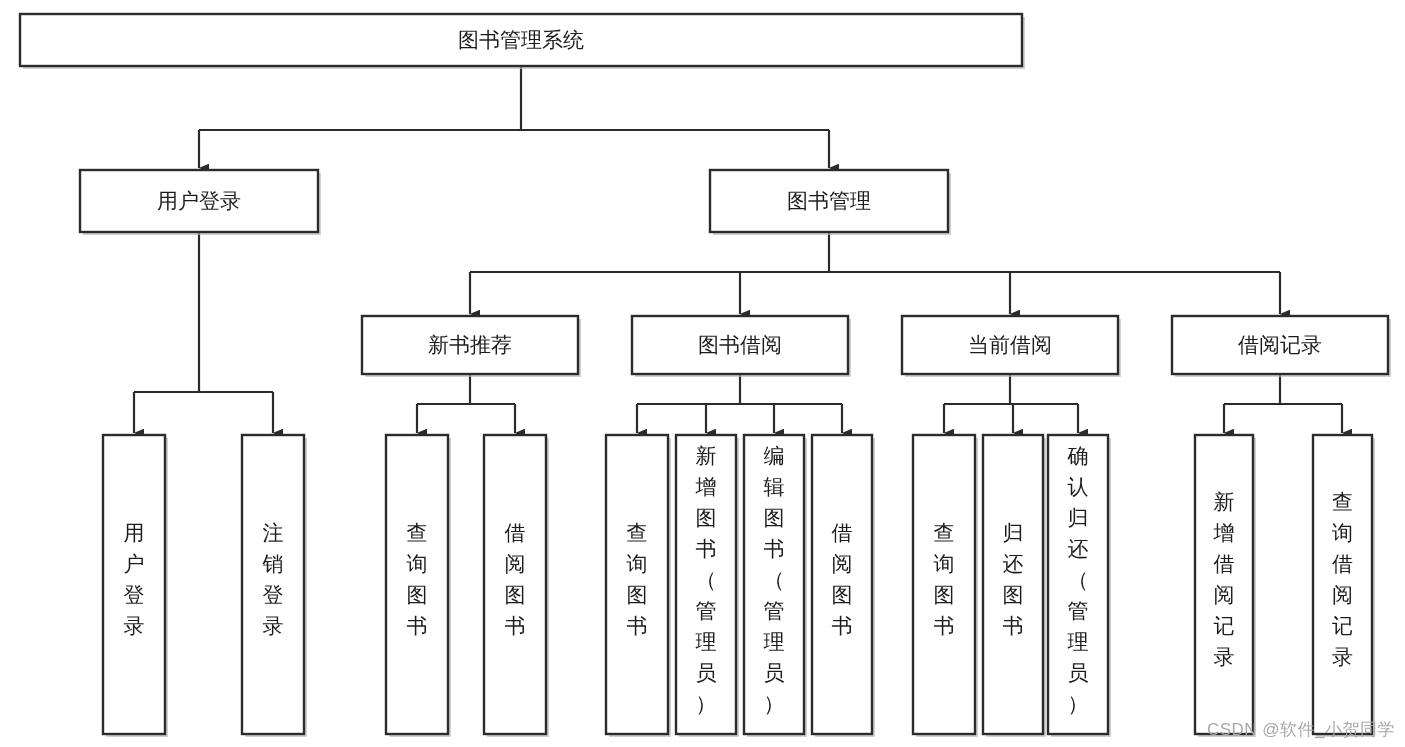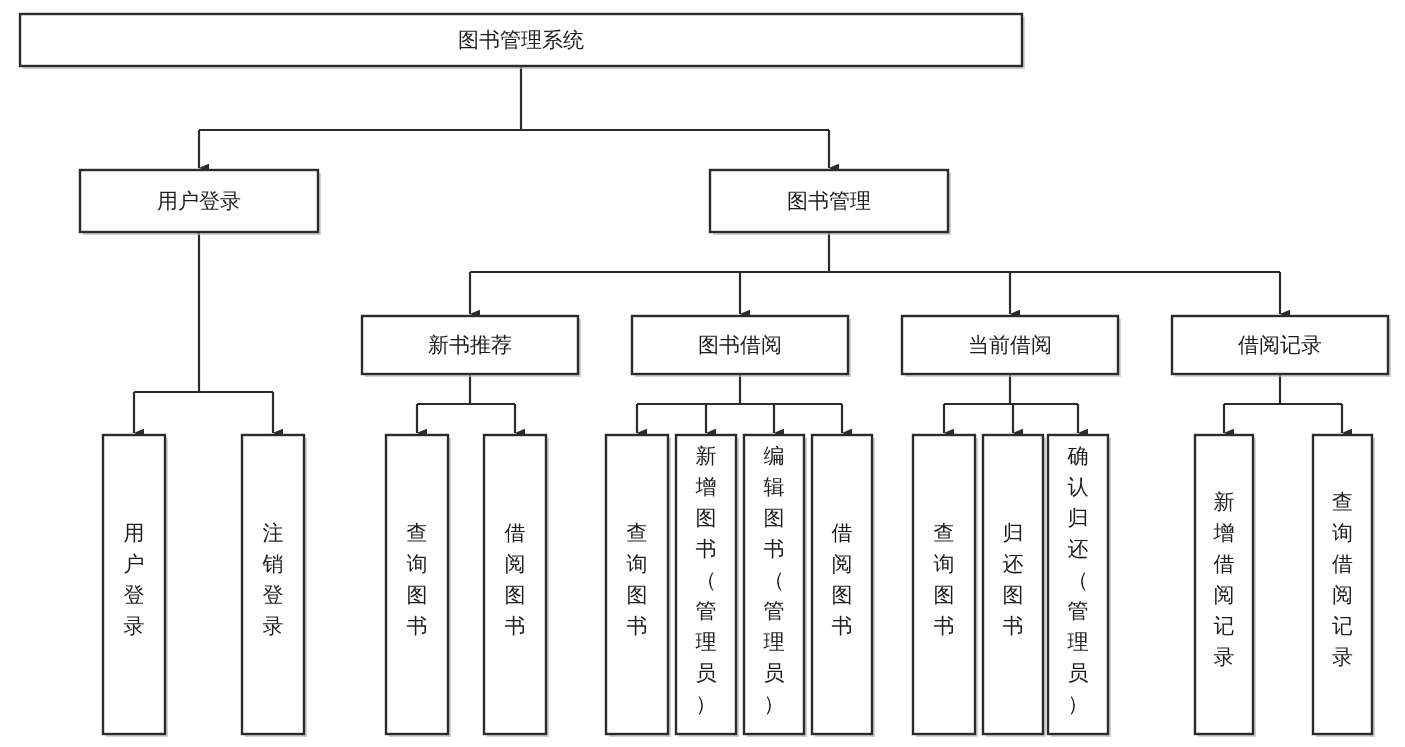--- a/index.html
+++ b/index.html
@@ -222,13 +222,14 @@
           <text class="node-label-v" x="1224" y="509"><tspan x="1224" dy="0">新</tspan><tspan x="1224" dy="31">增</tspan><tspan x="1224" dy="31">借</tspan><tspan x="1224" dy="31">阅</tspan><tspan x="1224" dy="31">记</tspan><tspan x="1224" dy="31">录</tspan></text>
         </g>
         <g>
           <rect class="node-shadow" x="1316" y="438" width="59" height="299"></rect>
           <rect class="node-box" x="1313" y="435" width="59" height="299"></rect>
           <text class="node-label-v" x="1342.5" y="509"><tspan x="1342.5" dy="0">查</tspan><tspan x="1342.5" dy="31">询</tspan><tspan x="1342.5" dy="31">借</tspan><tspan x="1342.5" dy="31">阅</tspan><tspan x="1342.5" dy="31">记</tspan><tspan x="1342.5" dy="31">录</tspan></text>
         </g>
       </g>
   </svg>
 
+  <div class="watermark">CSDN @软件_小贺同学</div>
 </div>
 
 </body></html>

